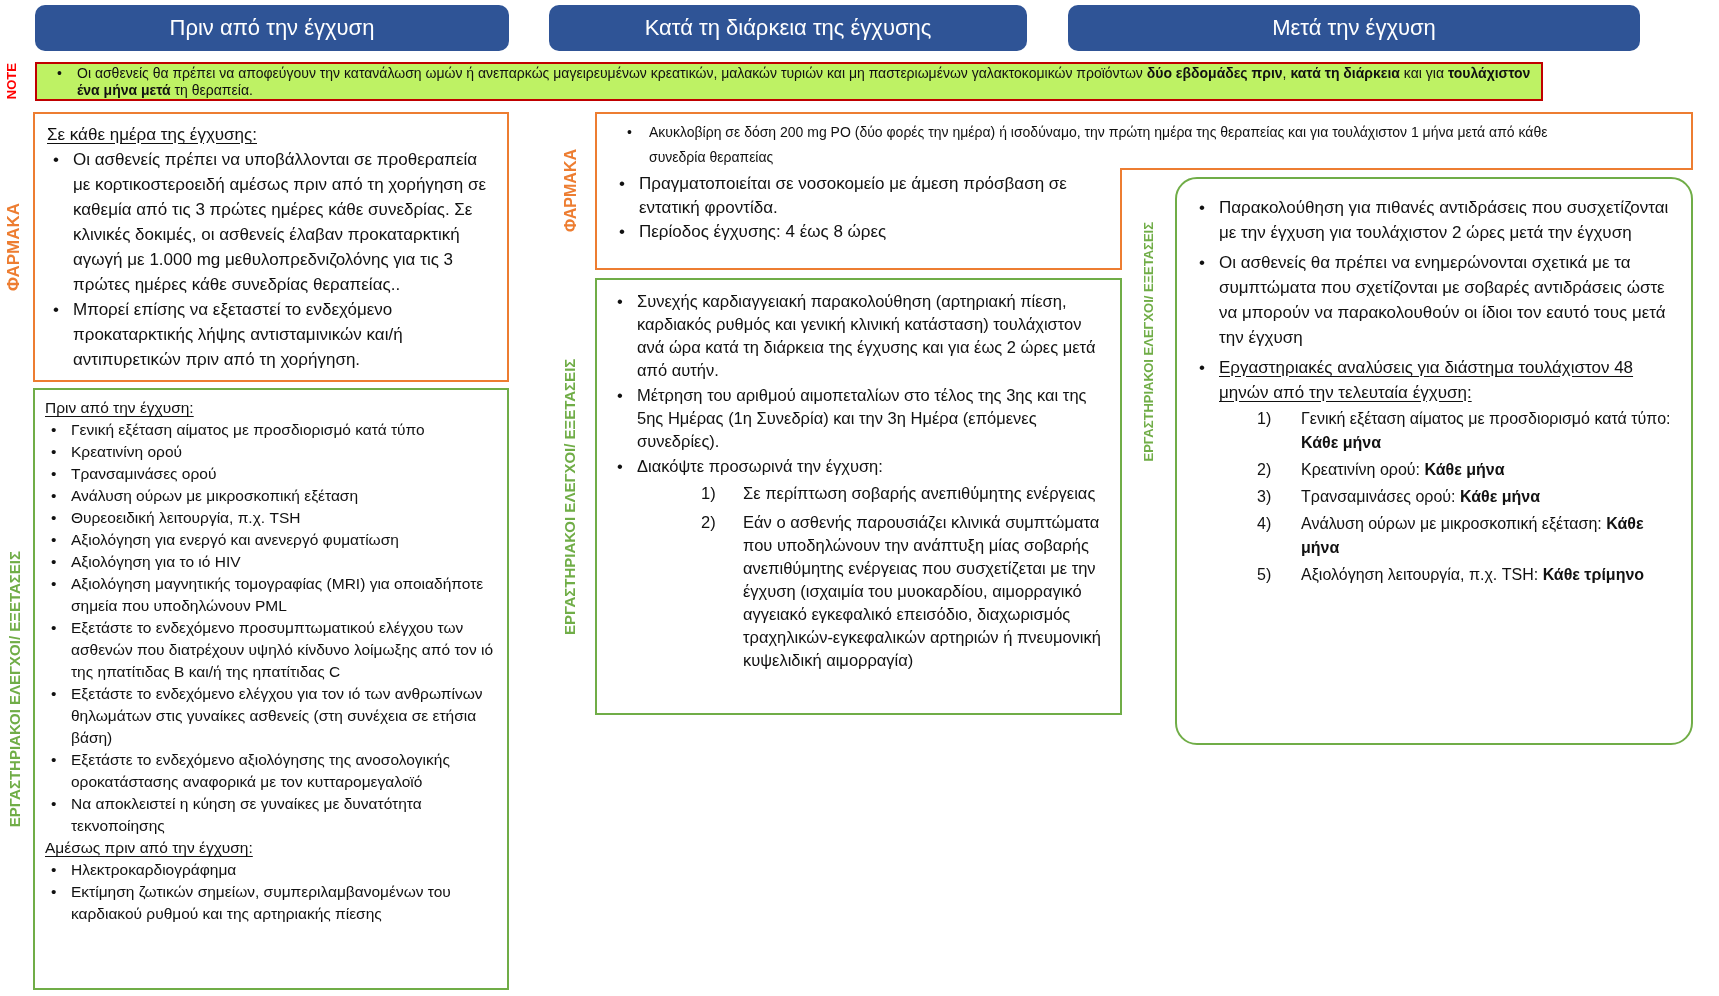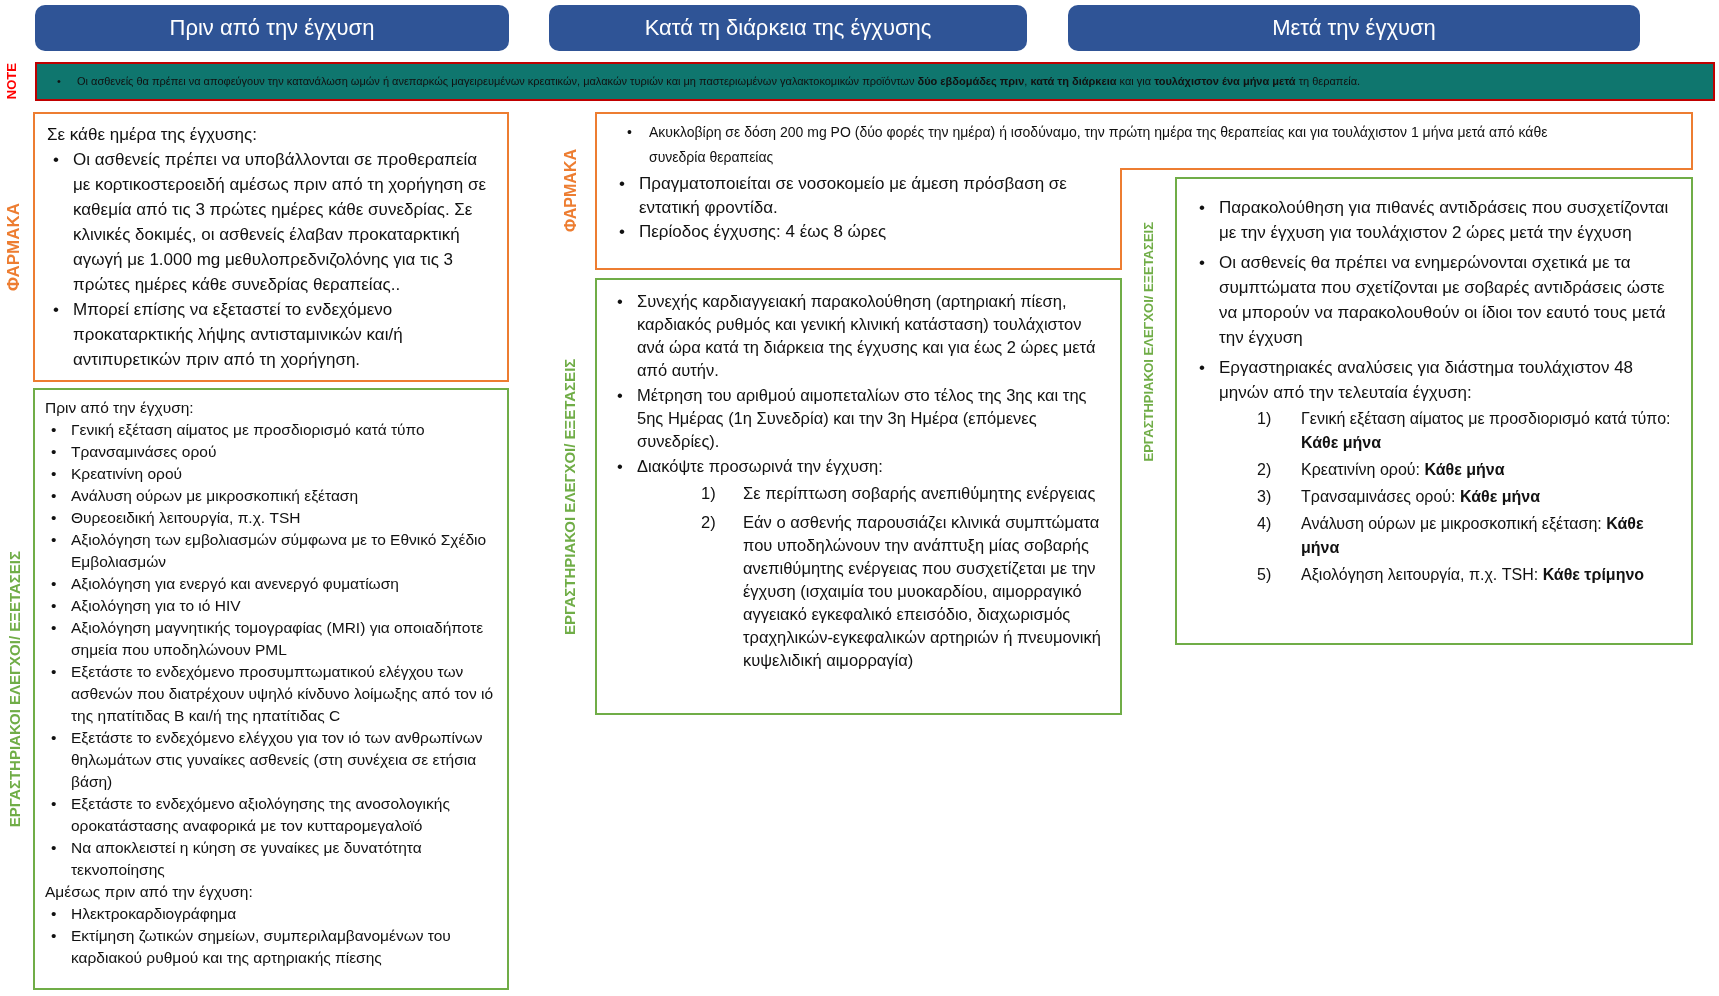--- a/index.html
+++ b/index.html
@@ -7,23 +7,23 @@
   .canvas{position:relative;width:1719px;height:996px;background:#fff;overflow:hidden;}
 
   
   .hdr{position:absolute;top:5px;height:46px;background:#2F5496;border-radius:10px;
        color:#fff;font-weight:normal;font-size:22px;display:flex;align-items:center;justify-content:center;}
   .hdr1{left:35px;width:474px;}
   .hdr2{left:549px;width:478px;}
   .hdr3{left:1068px;width:572px;}
 
   
-  .note-box{position:absolute;left:35px;top:62px;width:1680px;height:39px;box-sizing:border-box;
-            background:#0f766e;border:2.5px solid #C00000;display:flex;align-items:center;
-            font-size:11px;line-height:17px;}
+  .note-box{position:absolute;left:35px;top:62px;width:1508px;height:39px;box-sizing:border-box;
+            background:#bef264;border:2.5px solid #C00000;display:flex;align-items:center;
+            font-size:14px;line-height:17px;}
   .note-line{position:relative;padding-left:40px;padding-right:6px;}
   .note-line::before{content:"•";position:absolute;left:20px;}
 
   
   .vwrap{position:absolute;display:flex;align-items:center;justify-content:center;}
   .vtext{writing-mode:vertical-rl;transform:rotate(180deg);font-weight:bold;white-space:nowrap;}
   .vtext.wrap2{white-space:normal;}
   .note-vlab{left:0px;top:62px;width:22px;height:39px;}
   .note-vlab .vtext{color:#FF0000;font-size:13px;}
   .c1-pharm{left:2px;top:112px;width:24px;height:270px;}
@@ -33,21 +33,21 @@
   .c2-pharm{left:556px;top:112px;width:30px;height:156px;}
   .c2-pharm .vtext{color:#ED7D31;font-size:16px;}
   .c2-lab{left:546px;top:278px;width:46px;height:437px;}
   .c2-lab .vtext{color:#70AD47;font-size:15px;height:315px;line-height:21px;text-align:center;}
   .c3-lab{left:1126px;top:177px;width:44px;height:330px;}
   .c3-lab .vtext{color:#70AD47;font-size:13px;}
 
   
   .obox{border:2px solid #ED7D31;box-sizing:border-box;position:absolute;background:#fff;}
   .gbox{border:2px solid #70AD47;box-sizing:border-box;position:absolute;background:#fff;}
-  .heading{text-underline-offset:3px;}
+  .heading{text-decoration:underline;text-underline-offset:3px;}
 
   ul.blist{list-style:none;margin:0;padding:0;}
   ul.blist>li{position:relative;padding-left:26px;}
   ul.blist>li::before{content:"•";position:absolute;left:6px;}
   ol.nlist{list-style:none;margin:0;padding:0;counter-reset:n;}
   ol.nlist>li{position:relative;counter-increment:n;}
   ol.nlist>li::before{content:counter(n) ")";position:absolute;left:0;}
 
   
   .c1-obox{left:33px;top:112px;width:476px;height:270px;padding:8px 10px 4px 12px;font-size:17px;line-height:25px;}
@@ -60,21 +60,21 @@
   .acy{position:relative;margin:6px 140px 0 30px;padding-left:22px;font-size:14px;line-height:25px;}
   .acy::before{content:"•";position:absolute;left:0;}
 
   
   .c2-gbox{left:595px;top:278px;width:527px;height:437px;padding:10px 12px 0 14px;font-size:16.5px;line-height:23px;}
   .c2-gbox ul.blist>li{margin-bottom:2px;}
   .c2-gbox ol.nlist{margin:4px 0 0 90px;}
   .c2-gbox ol.nlist>li{padding-left:42px;margin-bottom:6px;}
 
   
-  .c3-gbox{left:1175px;top:177px;width:518px;height:468px;padding:16px 14px 0 16px;font-size:17px;line-height:25px;}
+  .c3-gbox{left:1175px;top:177px;width:518px;height:568px;padding:16px 14px 0 16px;font-size:17px;line-height:25px;border-radius:22px;}
   .c3-gbox ul.blist>li{margin-bottom:5px;}
   .c3-gbox .lab-heading{position:relative;padding-left:26px;}
   .c3-gbox .lab-heading::before{content:"•";position:absolute;left:6px;}
   .c3-gbox ol.nlist{margin:2px 0 13px 64px;font-size:16px;line-height:24px;}
   .c3-gbox ol.nlist>li{padding-left:44px;margin-bottom:3px;}
 </style>
 </head>
 <body>
 
 <div class="canvas">
@@ -101,25 +101,24 @@
       </ul>
   </div>
 
   <div class="vwrap c1-lab">
     <span class="vtext">ΕΡΓΑΣΤΗΡΙΑΚΟΙ ΕΛΕΓΧΟΙ/ ΕΞΕΤΑΣΕΙΣ</span>
   </div>
   <div class="gbox c1-gbox">
     <div class="heading">Πριν από την έγχυση:</div>
     <ul class="blist">
         <li>Γενική εξέταση αίματος με προσδιορισμό κατά τύπο</li>
+        <li>Κρεατινίνη ορού</li>
         <li>Τρανσαμινάσες ορού</li>
-        <li>Κρεατινίνη ορού</li>
         <li>Ανάλυση ούρων με μικροσκοπική εξέταση</li>
         <li>Θυρεοειδική λειτουργία, π.χ. TSH</li>
-        <li>Αξιολόγηση των εμβολιασμών σύμφωνα με το Εθνικό Σχέδιο Εμβολιασμών</li>
         <li>Αξιολόγηση για ενεργό και ανενεργό φυματίωση</li>
         <li>Αξιολόγηση για το ιό HIV</li>
         <li>Αξιολόγηση μαγνητικής τομογραφίας (MRI) για οποιαδήποτε σημεία που υποδηλώνουν PML</li>
         <li>Εξετάστε το ενδεχόμενο προσυμπτωματικού ελέγχου των ασθενών που διατρέχουν υψηλό κίνδυνο λοίμωξης από τον ιό της ηπατίτιδας B και/ή της ηπατίτιδας C</li>
         <li>Εξετάστε το ενδεχόμενο ελέγχου για τον ιό των ανθρωπίνων θηλωμάτων στις γυναίκες ασθενείς (στη συνέχεια σε ετήσια βάση)</li>
         <li>Εξετάστε το ενδεχόμενο αξιολόγησης της ανοσολογικής οροκατάστασης αναφορικά με τον κυτταρομεγαλοϊό</li>
         <li>Να αποκλειστεί η κύηση σε γυναίκες με δυνατότητα τεκνοποίησης</li>
       </ul>
     <div class="heading">Αμέσως πριν από την έγχυση:</div>
     <ul class="blist">

